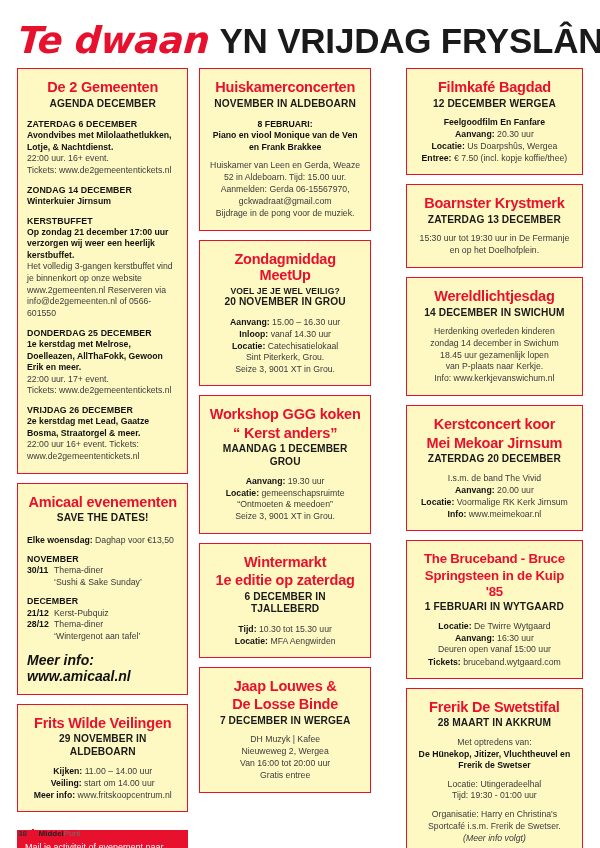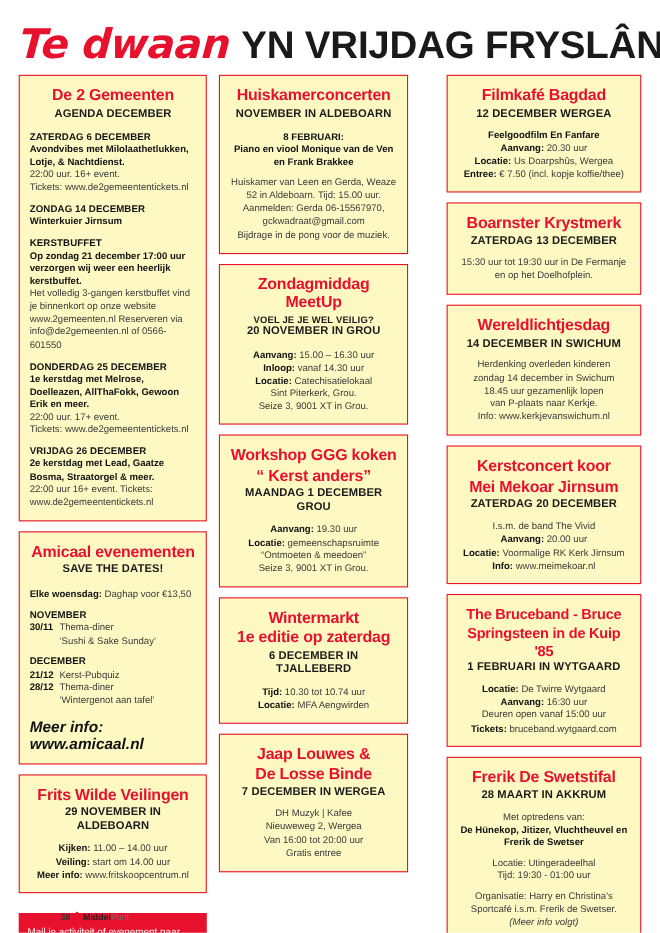--- a/index.html
+++ b/index.html
@@ -183,21 +183,20 @@
 
   
   .footer {
     position: absolute;
     left: 18px;
     bottom: 10px;
     display: flex;
     align-items: center;
     gap: 5px;
     font-size: 8px;
-    padding-left: 37px;
   }
   .footer .pg { font-weight: bold; color: #333; }
   .footer .bar {
     width: 1.6px;
     height: 9px;
     background: #e8112d;
     display: inline-block;
   }
   .footer .brand-a { font-weight: bold; color: #222; }
   .footer .brand-b { color: #6e6e6e; }
@@ -370,21 +369,21 @@
         </div>
       </div>
 
       <div class="card">
         <div class="card-title">Wintermarkt</div>
         <div class="card-title">1e editie op zaterdag</div>
         <div class="card-subtitle">6 DECEMBER IN TJALLEBERD</div>
         <div class="body-text">
           <div class="kv">
             <b>Tijd:</b>
-            <span>10.30 tot 10.74 uur</span>
+            <span>10.30 tot 15.30 uur</span>
           </div>
           <div class="kv">
             <b>Locatie:</b>
             <span>MFA Aengwirden</span>
           </div>
         </div>
       </div>
 
       <div class="card">
         <div class="card-title">Jaap Louwes &amp;</div>

